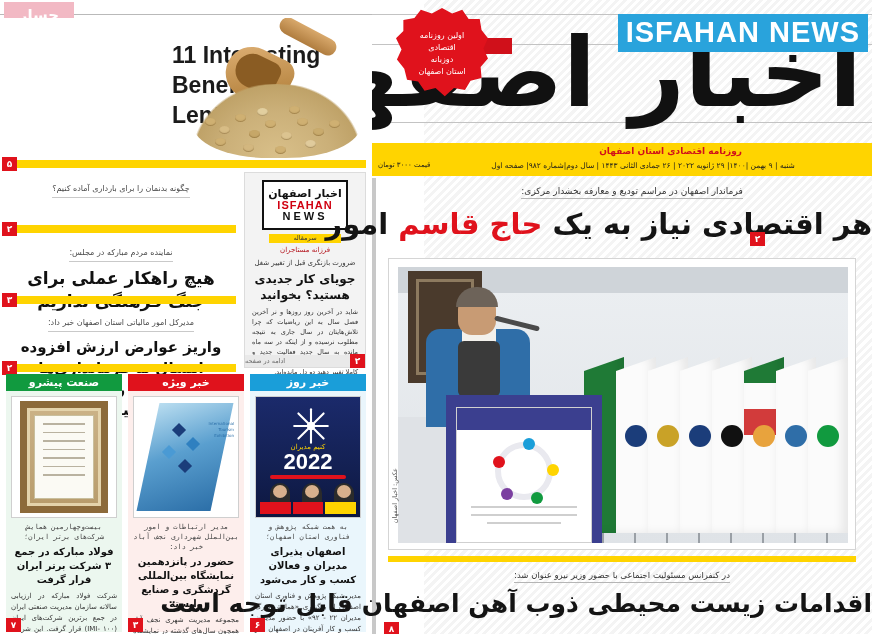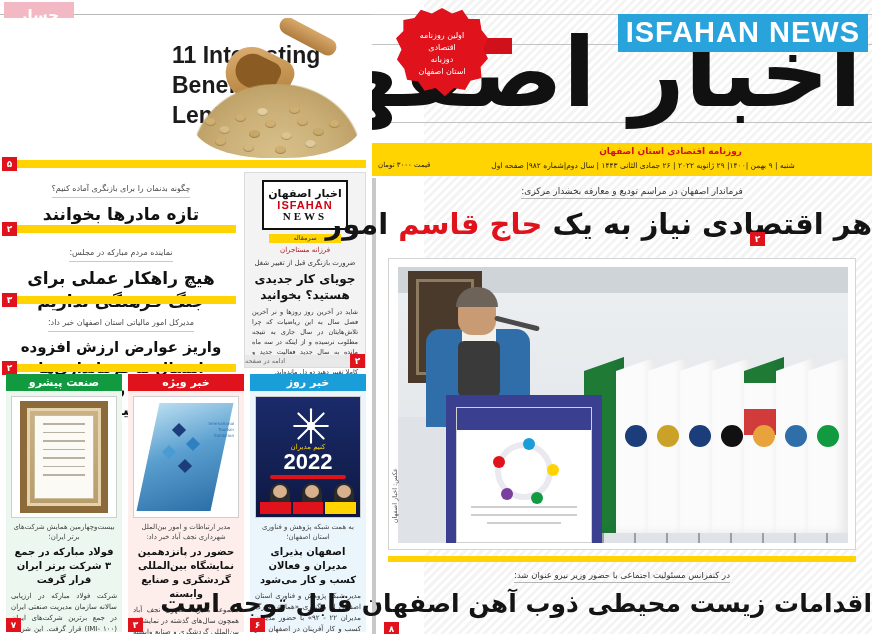--- a/index.html
+++ b/index.html
@@ -113,21 +113,21 @@
   .edit-logo .fa-logo {
     font-size: 11px; font-weight: bold; color: #111111; line-height: 12px;
     letter-spacing: -1px;
   }
   .edit-logo .en-top {
     font-family: "Liberation Sans", sans-serif; direction: ltr;
     font-size: 11px; font-weight: bold; color: #d00010; line-height: 11px;
     letter-spacing: 1px;
   }
   .edit-logo .en-bot {
-    font-family: Liberation Serif, serif; direction: ltr;
+    font-family: Liberation Sans, sans-serif; direction: ltr;
     font-size: 11px; font-weight: bold; color: #111111; line-height: 11px;
     letter-spacing: 3px;
   }
   .edit-tagbar {
     margin: 4px auto 0; width: 72px; height: 9px; background: #ffd400;
     color: #333; font-size: 6.5px; text-align: center; line-height: 9px;
   }
   .edit-author { text-align: center; font-size: 7px; color: #b3121b; margin-top: 3px; }
   .edit-kicker { text-align: center; font-size: 7px; color: #333; margin-top: 4px; padding: 0 5px; line-height: 10px; }
   .edit-hl {
@@ -145,21 +145,21 @@
   .edit-foot .lbl { font-size: 6.5px; color: #666; padding-right: 4px; margin-right: auto; }
 
   
   .cbox { position: absolute; top: 374px; width: 116px; height: 258px; }
   .cbox .cbar {
     height: 17px; color: #ffffff; font-size: 11px; font-weight: bold;
     display: flex; align-items: center; justify-content: center;
   }
   .cbox .cbody { height: 241px; padding: 5px 5px 0; }
   .cbox .cimg { width: 100%; height: 122px; border: 1px solid #cfcfcf; overflow: hidden; position: relative; }
-  .cbox .ckicker { font-size: 7px; color: #444; text-align: center; line-height: 10px; margin-top: 4px; }
+  .cbox .ckicker { font-size: 7px; color: #444; text-align: center; line-height: 10px; margin-top: 4px; font-family: Liberation Mono, monospace; }
   .cbox .chl { font-size: 10px; font-weight: bold; color: #111; text-align: center; line-height: 14px; margin-top: 3px; }
   .cbox .cbody p.txt { font-size: 7px; color: #333; text-align: justify; line-height: 11px; margin-top: 4px; }
   .cbox .cbadge { position: absolute; left: 0; bottom: 0; }
 
   
   .poster-blue { position:absolute; inset:0; background: linear-gradient(#1b2a6b, #132052 60%, #0d1740); }
   .poster-snow { position:absolute; left:34px; top:8px; width:42px; height:42px; }
   .poster-2022 {
     position:absolute; left:0; right:0; top:52px; text-align:center;
     font-family:"Liberation Sans",sans-serif; direction:ltr;
@@ -354,22 +354,21 @@
         <div class="lentil" style="left:120px;top:118px;background:#e0cb9c"></div>
         <div class="lentil" style="left:72px;top:86px;background:#e2cf9f"></div>
         <div class="lentil" style="left:104px;top:84px"></div>
       </div>
     </div>
 
     <div class="yellow-rule" style="left:16px;top:160px;width:350px"></div>
     <div class="pagebadge" style="left:2px;top:157px">۵</div>
 
     <div class="story" style="left:6px;top:176px;width:230px">
-      <div class="kicker">چگونه بدنمان را برای بازنگری آماده کنیم؟</div>
-      <div class="hl">تازه مادرها بخوانند</div>
+      <div class="kicker">چگونه بدنمان را برای بارداری آماده کنیم؟</div>
     </div>
 
     <div class="yellow-rule" style="left:16px;top:225px;width:220px"></div>
     <div class="pagebadge" style="left:2px;top:222px">۲</div>
 
     <div class="story" style="left:6px;top:240px;width:230px">
       <div class="kicker">نماینده مردم مبارکه در مجلس:</div>
       <div class="hl">هیچ راهکار عملی برای جنگ فرهنگی نداریم</div>
     </div>
 

